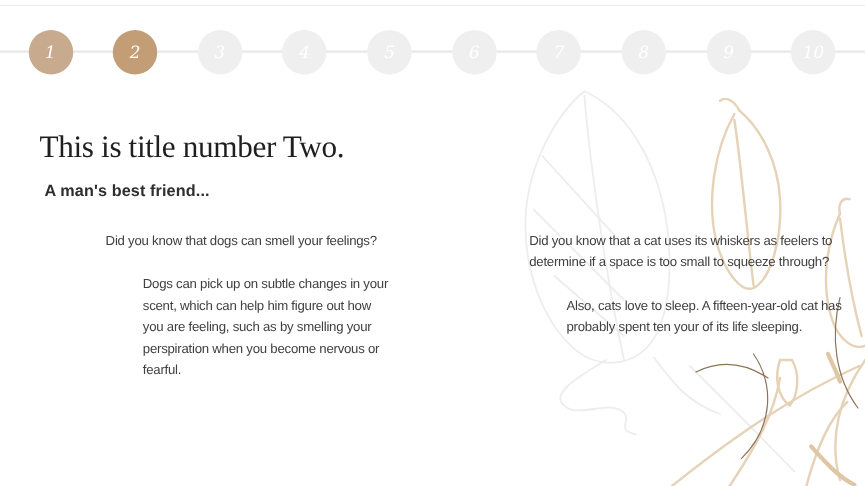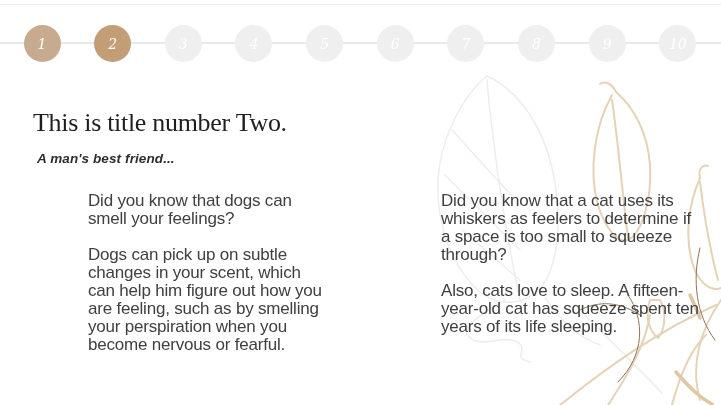--- a/index.html
+++ b/index.html
@@ -59,43 +59,42 @@
     letter-spacing: -0.3px;
     color: var(--title-color, #1f1f1f);
     z-index: 2;
   }
 
   
   .col-heading {
     position: absolute;
     top: 151px;
     font-family: "Liberation Sans", sans-serif;
-    font-style: italic;
     font-weight: 700;
     font-size: 13.5px;
     letter-spacing: 0.1px;
     color: var(--heading-color, #2e2e2e);
     z-index: 2;
   }
   .col-heading.left  { left: 37px; }
   .col-heading.right { left: 371px; }
 
   .col-body {
     position: absolute;
     top: 192px;
-    font-size: 17px;
+    font-size: 11px;
     line-height: 18px;
     letter-spacing: -0.2px;
     color: var(--body-color, #404040);
     z-index: 2;
   }
   .col-body.left  { left: 88px;  width: 240px; }
   .col-body.right { left: 441px; width: 262px; }
   .col-body p { margin: 0 0 18px 0; }
-  .col-body p:last-child { margin-bottom: 0; }
+  .col-body p:last-child { margin-bottom: 0; margin-left: 31px; }
 </style>
 </head>
 <body>
 
 <div class="slide">
 
   <svg class="decor-svg" width="721" height="405" viewBox="0 0 721 405" aria-hidden="true">
 
     <g>
       <path class="leaf-gray" d="M487,76 C462,96 440,140 438,180 C436,224 452,268 480,292 C500,308 528,305 543,285 C560,260 562,210 552,168 C543,130 522,92 487,76 Z"></path>
@@ -162,16 +161,16 @@
 
   <div class="col-heading left">A man's best friend...</div>
 
   <div class="col-body left">
     <p>Did you know that dogs can smell your feelings?</p>
     <p>Dogs can pick up on subtle changes in your scent, which can help him figure out how you are feeling, such as by smelling your perspiration when you become nervous or fearful.</p>
   </div>
 
   <div class="col-body right">
     <p>Did you know that a cat uses its whiskers as feelers to determine if a space is too small to squeeze through?</p>
-    <p>Also, cats love to sleep. A fifteen-year-old cat has squeeze spent ten years of its life sleeping.</p>
+    <p>Also, cats love to sleep. A fifteen-year-old cat has probably spent ten your of its life sleeping.</p>
   </div>
 
 </div>
 
 </body></html>

